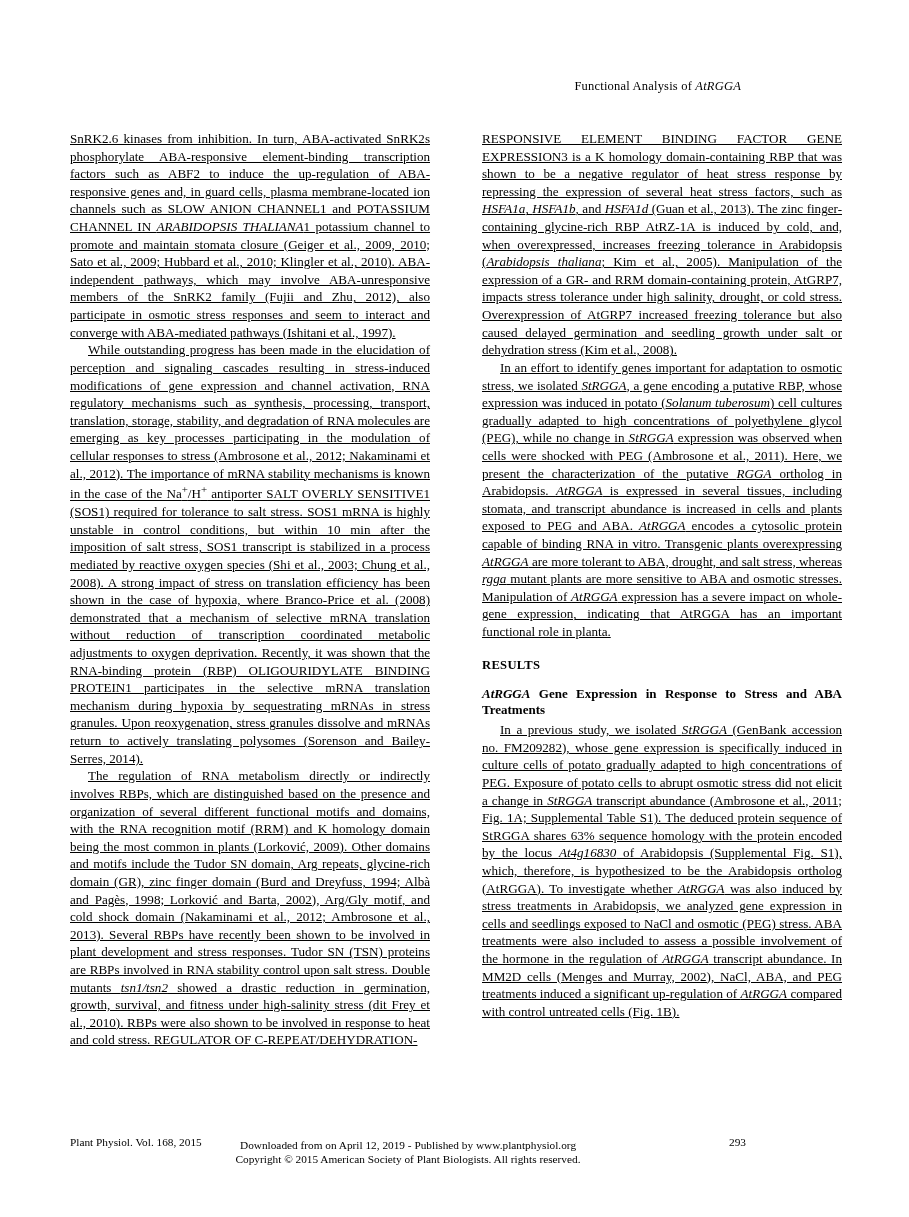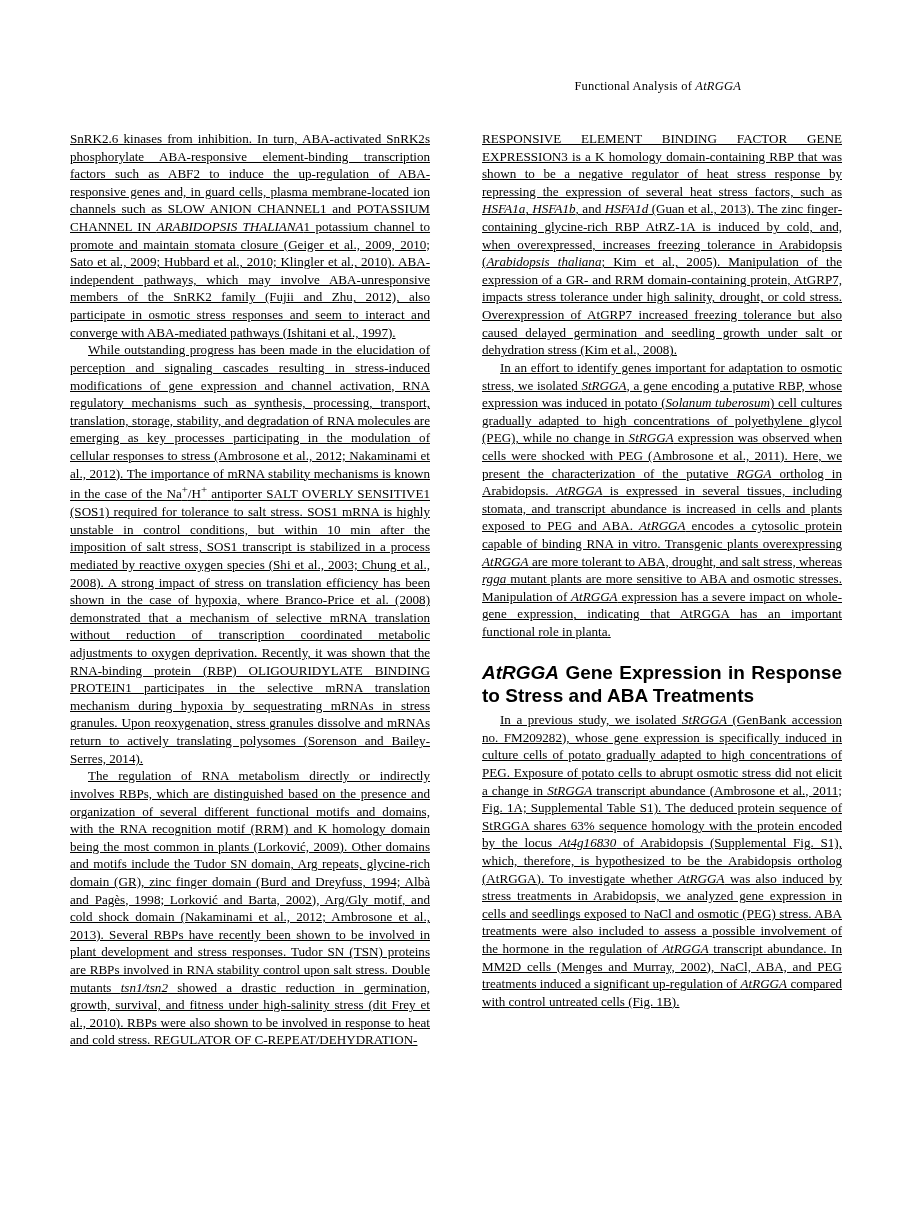--- a/index.html
+++ b/index.html
@@ -58,24 +58,24 @@
   .ital { font-style: italic; }
 
   h2.section {
     margin: 16px 0 4px 0;
     font-size: 12.6px;
     font-weight: bold;
     font-family: "Liberation Serif", serif;
     letter-spacing: 0.3px;
   }
   h3.subsection {
-    margin: 20px 0 3px 0;
-    font-size: 19px;
+    margin: 12px 0 3px 0;
+    font-size: 13px;
     font-weight: bold;
-    font-family: Liberation Sans, sans-serif;
+    font-family: Liberation Serif, serif;
     line-height: 1.25;
   }
 
   .footer {
     position: absolute;
     left: 70px;
     right: 67px;
     bottom: 44px;
     height: 44px;
     font-size: 11.2px;
@@ -119,22 +119,31 @@
       <p>While outstanding progress has been made in the elucidation of perception and signaling cascades resulting in stress-induced modifications of gene expression and channel activation, RNA regulatory mechanisms such as synthesis, processing, transport, translation, storage, stability, and degradation of RNA molecules are emerging as key processes participating in the modulation of cellular responses to stress (Ambrosone et al., 2012; Nakaminami et al., 2012). The importance of mRNA stability mechanisms is known in the case of the Na<sup>+</sup>/H<sup>+</sup> antiporter SALT OVERLY SENSITIVE1 (SOS1) required for tolerance to salt stress. SOS1 mRNA is highly unstable in control conditions, but within 10 min after the imposition of salt stress, SOS1 transcript is stabilized in a process mediated by reactive oxygen species (Shi et al., 2003; Chung et al., 2008). A strong impact of stress on translation efficiency has been shown in the case of hypoxia, where Branco-Price et al. (2008) demonstrated that a mechanism of selective mRNA translation without reduction of transcription coordinated metabolic adjustments to oxygen deprivation. Recently, it was shown that the RNA-binding protein (RBP) OLIGOURIDYLATE BINDING PROTEIN1 participates in the selective mRNA translation mechanism during hypoxia by sequestrating mRNAs in stress granules. Upon reoxygenation, stress granules dissolve and mRNAs return to actively translating polysomes (Sorenson and Bailey-Serres, 2014).</p>
 
       <p>The regulation of RNA metabolism directly or indirectly involves RBPs, which are distinguished based on the presence and organization of several different functional motifs and domains, with the RNA recognition motif (RRM) and K homology domain being the most common in plants (Lorković, 2009). Other domains and motifs include the Tudor SN domain, Arg repeats, glycine-rich domain (GR), zinc finger domain (Burd and Dreyfuss, 1994; Albà and Pagès, 1998; Lorković and Barta, 2002), Arg/Gly motif, and cold shock domain (Nakaminami et al., 2012; Ambrosone et al., 2013). Several RBPs have recently been shown to be involved in plant development and stress responses. Tudor SN (TSN) proteins are RBPs involved in RNA stability control upon salt stress. Double mutants <span class="ital">tsn1/tsn2</span> showed a drastic reduction in germination, growth, survival, and fitness under high-salinity stress (dit Frey et al., 2010). RBPs were also shown to be involved in response to heat and cold stress. REGULATOR OF C-REPEAT/DEHYDRATION-</p>
     </div>
 
     <div class="col">
       <p class="noindent">RESPONSIVE ELEMENT BINDING FACTOR GENE EXPRESSION3 is a K homology domain-containing RBP that was shown to be a negative regulator of heat stress response by repressing the expression of several heat stress factors, such as <span class="ital">HSFA1a</span>, <span class="ital">HSFA1b</span>, and <span class="ital">HSFA1d</span> (Guan et al., 2013). The zinc finger-containing glycine-rich RBP AtRZ-1A is induced by cold, and, when overexpressed, increases freezing tolerance in Arabidopsis (<span class="ital">Arabidopsis thaliana</span>; Kim et al., 2005). Manipulation of the expression of a GR- and RRM domain-containing protein, AtGRP7, impacts stress tolerance under high salinity, drought, or cold stress. Overexpression of AtGRP7 increased freezing tolerance but also caused delayed germination and seedling growth under salt or dehydration stress (Kim et al., 2008).</p>
 
       <p>In an effort to identify genes important for adaptation to osmotic stress, we isolated <span class="ital">StRGGA</span>, a gene encoding a putative RBP, whose expression was induced in potato (<span class="ital">Solanum tuberosum</span>) cell cultures gradually adapted to high concentrations of polyethylene glycol (PEG), while no change in <span class="ital">StRGGA</span> expression was observed when cells were shocked with PEG (Ambrosone et al., 2011). Here, we present the characterization of the putative <span class="ital">RGGA</span> ortholog in Arabidopsis. <span class="ital">AtRGGA</span> is expressed in several tissues, including stomata, and transcript abundance is increased in cells and plants exposed to PEG and ABA. <span class="ital">AtRGGA</span> encodes a cytosolic protein capable of binding RNA in vitro. Transgenic plants overexpressing <span class="ital">AtRGGA</span> are more tolerant to ABA, drought, and salt stress, whereas <span class="ital">rgga</span> mutant plants are more sensitive to ABA and osmotic stresses. Manipulation of <span class="ital">AtRGGA</span> expression has a severe impact on whole-gene expression, indicating that AtRGGA has an important functional role in planta.</p>
 
+      <h2 class="section">RESULTS</h2>
 
       <h3 class="subsection"><span class="ital">AtRGGA</span> Gene Expression in Response to Stress and ABA Treatments</h3>
 
       <p>In a previous study, we isolated <span class="ital">StRGGA</span> (GenBank accession no. FM209282), whose gene expression is specifically induced in culture cells of potato gradually adapted to high concentrations of PEG. Exposure of potato cells to abrupt osmotic stress did not elicit a change in <span class="ital">StRGGA</span> transcript abundance (Ambrosone et al., 2011; Fig. 1A; Supplemental Table S1). The deduced protein sequence of StRGGA shares 63% sequence homology with the protein encoded by the locus <span class="ital">At4g16830</span> of Arabidopsis (Supplemental Fig. S1), which, therefore, is hypothesized to be the Arabidopsis ortholog (AtRGGA). To investigate whether <span class="ital">AtRGGA</span> was also induced by stress treatments in Arabidopsis, we analyzed gene expression in cells and seedlings exposed to NaCl and osmotic (PEG) stress. ABA treatments were also included to assess a possible involvement of the hormone in the regulation of <span class="ital">AtRGGA</span> transcript abundance. In MM2D cells (Menges and Murray, 2002), NaCl, ABA, and PEG treatments induced a significant up-regulation of <span class="ital">AtRGGA</span> compared with control untreated cells (Fig. 1B).</p>
     </div>
 
   </div>
 
+  <div class="footer">
+    <div class="footer-left">Plant Physiol. Vol. 168, 2015</div>
+    <div class="footer-center">
+      <div>Downloaded from on April 12, 2019 - Published by www.plantphysiol.org</div>
+      <div>Copyright © 2015 American Society of Plant Biologists. All rights reserved.</div>
+    </div>
+    <div class="footer-right">293</div>
+  </div>
 
 </div>
 
 </body></html>

